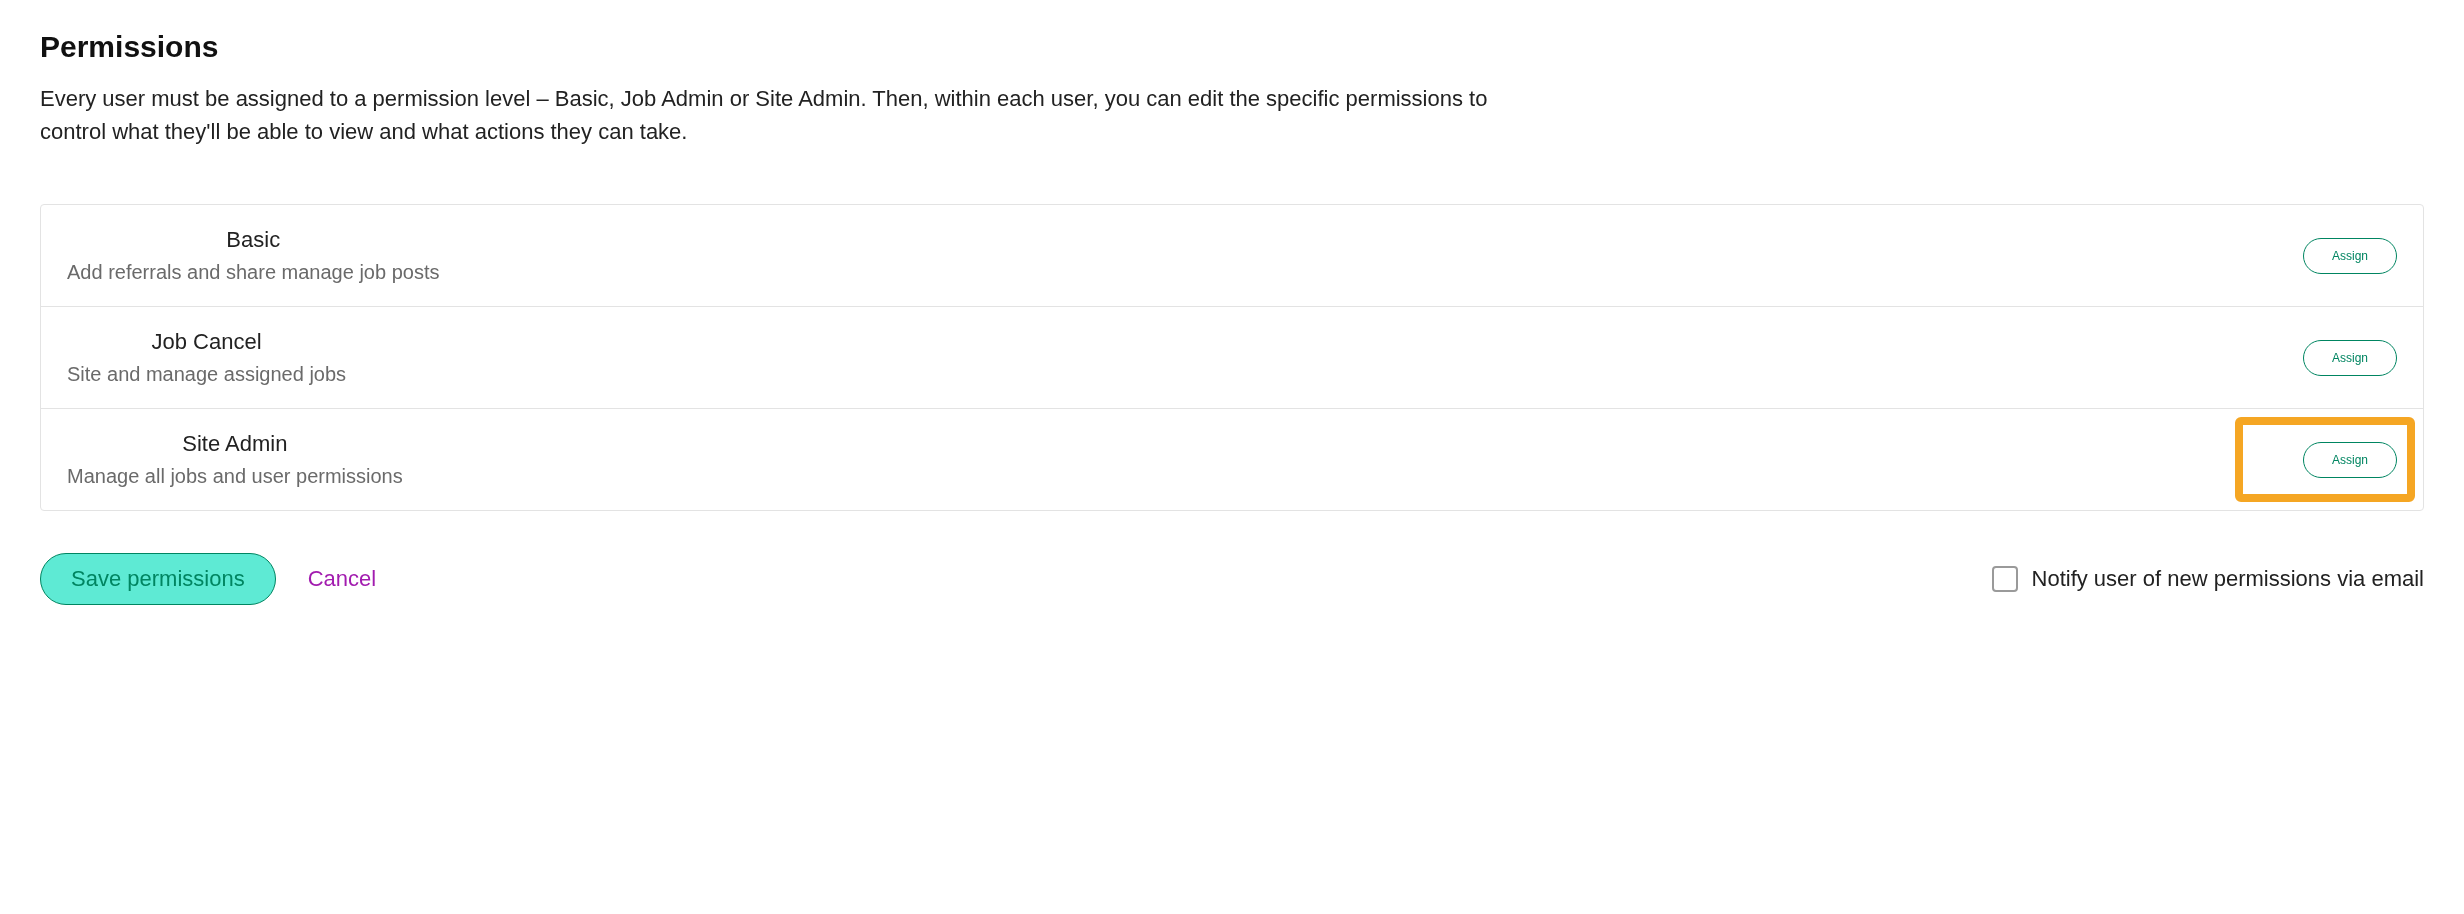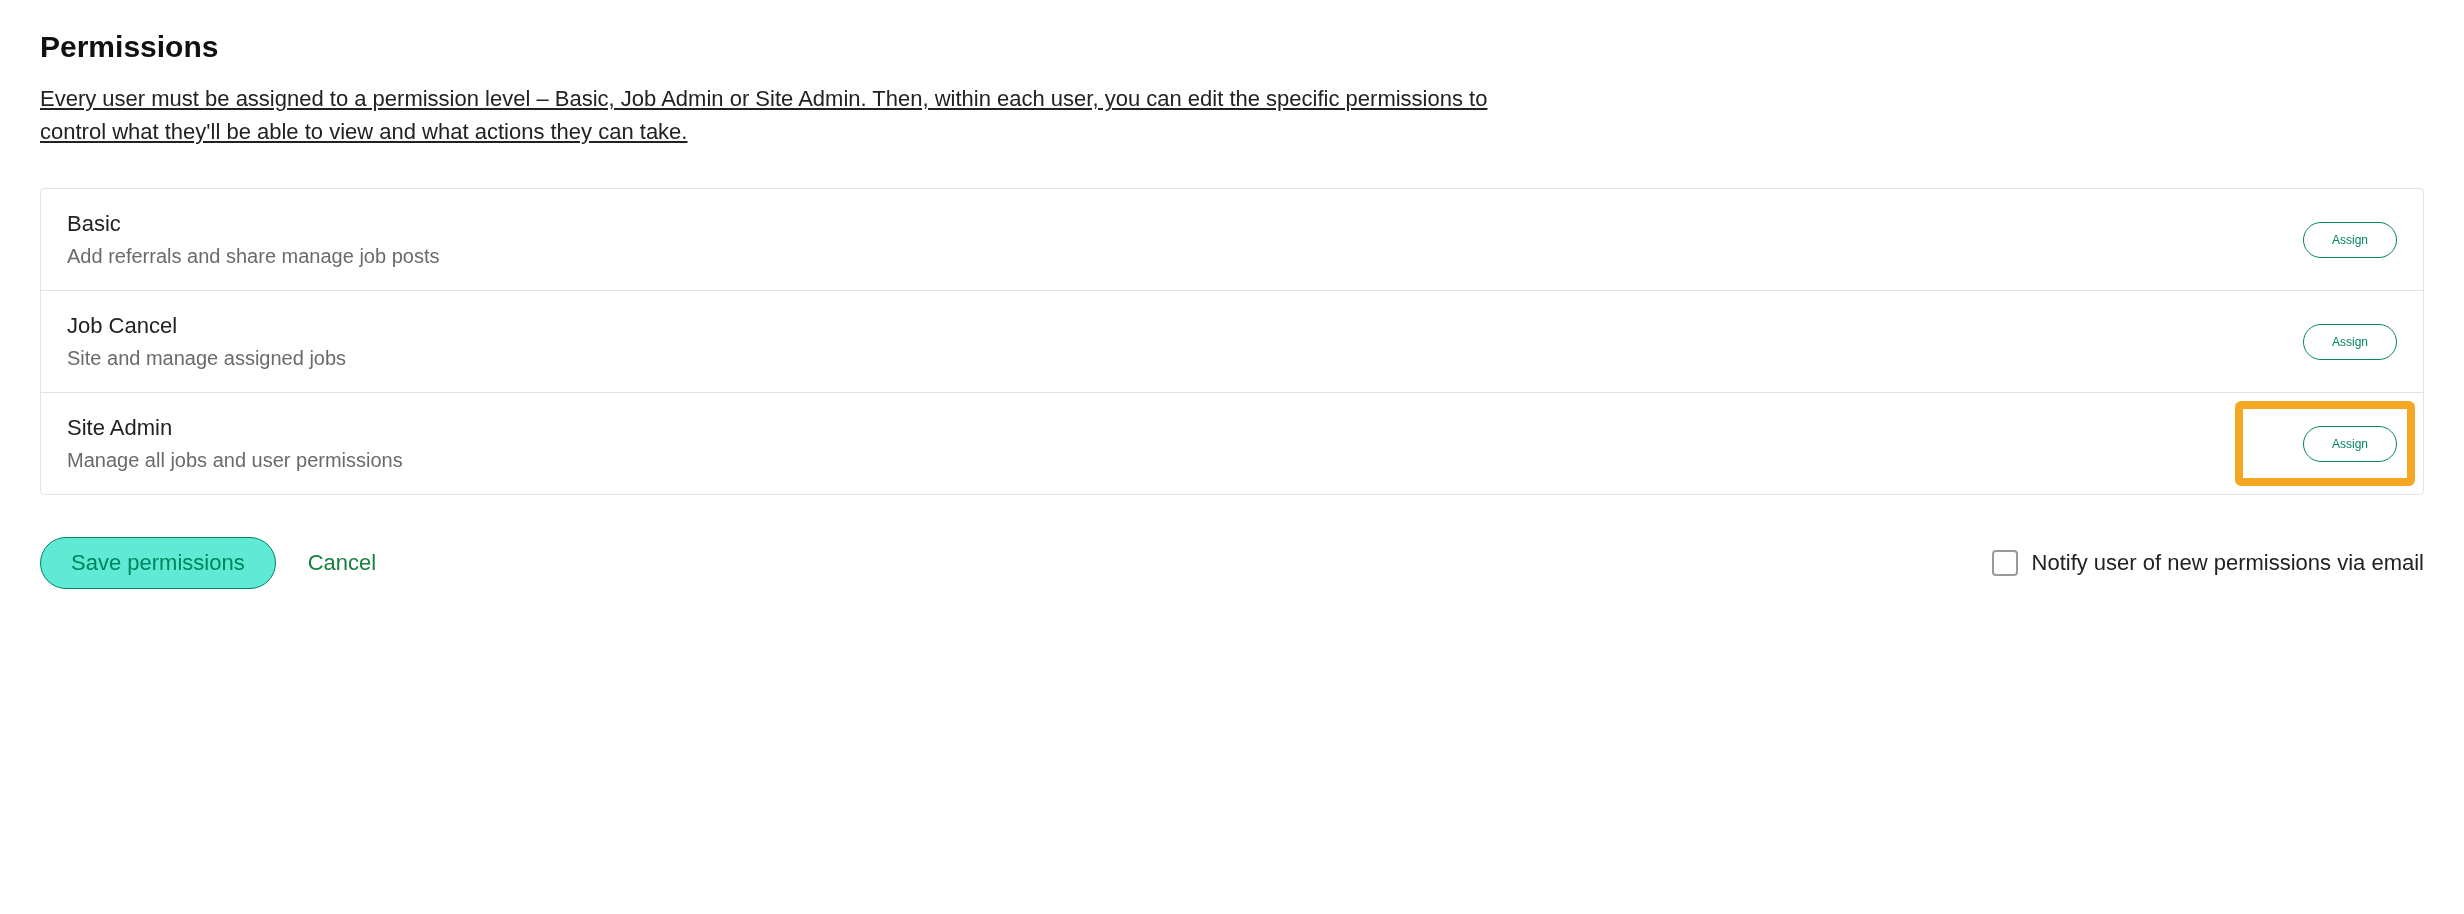--- a/index.html
+++ b/index.html
@@ -17,23 +17,22 @@
   .heading {
     font-size: 30px;
     font-weight: 700;
     color: #111;
     margin-bottom: 18px;
   }
   .description {
     font-size: 22px;
     line-height: 1.5;
     color: #222;
-    margin-bottom: 40px;
+    margin-bottom: 56px;
     max-width: 1460px;
-    text-decoration: underline;
   }
   .perm-list {
     border: 1px solid #e3e3e3;
     border-radius: 4px;
     overflow: hidden;
   }
   .perm-row {
     display: flex;
     align-items: center;
     justify-content: space-between;
@@ -41,20 +40,21 @@
     border-bottom: 1px solid #e3e3e3;
     position: relative;
   }
   .perm-row:last-child {
     border-bottom: none;
   }
   .perm-info {
     display: flex;
     flex-direction: column;
     gap: 8px;
+    align-items: center;
   }
   .perm-title {
     font-size: 22px;
     color: #222;
   }
   .perm-desc {
     font-size: 20px;
     color: #6a6a6a;
   }
   .assign-btn {
@@ -92,21 +92,21 @@
     border: 1.5px solid #008561;
     background: #5eead4;
     color: #008561;
     font-size: 22px;
     font-weight: 400;
     padding: 12px 30px;
     border-radius: 999px;
     cursor: pointer;
   }
   .cancel-link {
-    color: #15803d;
+    color: #a21caf;
     font-size: 22px;
     cursor: pointer;
   }
   .footer-right {
     display: flex;
     align-items: center;
     gap: 14px;
   }
   .checkbox {
     width: 26px;

